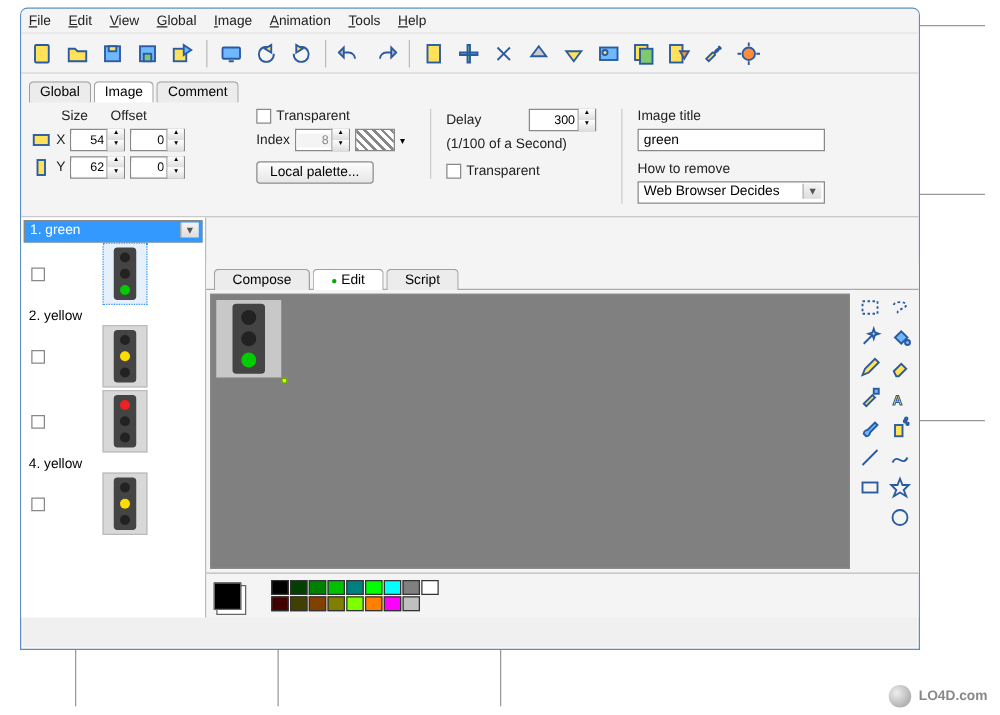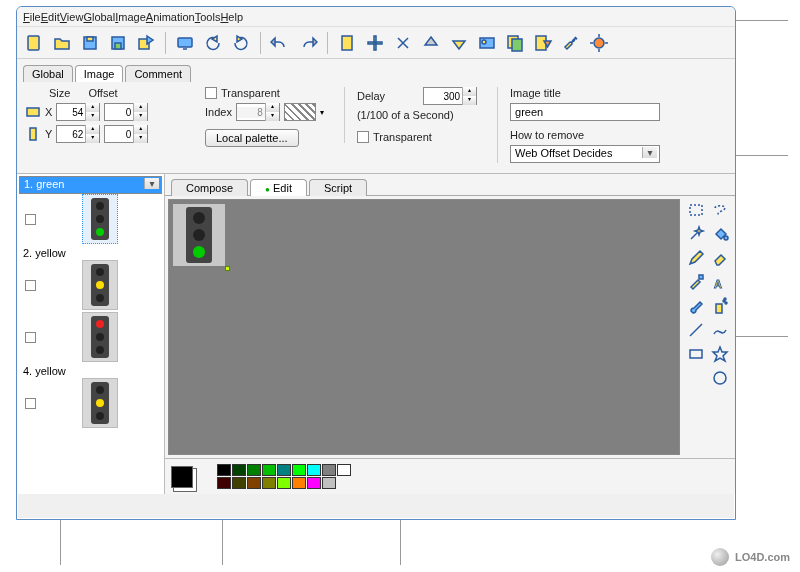--- a/index.html
+++ b/index.html
@@ -5,21 +5,21 @@
 * { box-sizing: border-box; margin: 0; padding: 0; font-family: "Segoe UI", Tahoma, sans-serif; font-size: 11px; }
 body { background: #fff; width: 800px; height: 572px; position: relative; }
 .window { position: absolute; left: 16px; top: 6px; width: 720px; height: 514px; border: 1px solid #5a8cc6; border-radius: 6px 6px 0 0; background: #f0f0f0; box-shadow: 0 0 0 1px #fff inset; overflow: hidden; }
 .titlebar { height: 28px; background: linear-gradient(#fdfdfe,#e9eef7 45%,#dde5f3 46%,#e9f0fb); display: flex; align-items: center; padding: 0 2px 0 6px; border-bottom: 1px solid #c9c9c9; }
 .titlebar-icon { width: 16px; height: 16px; background: linear-gradient(45deg,#8c6,#5a4); border-radius: 2px; margin-right: 4px; }
 .titlebar-text { flex: 1; color: #222; }
 .winbtns { display: flex; gap: 0; }
 .winbtn { width: 30px; height: 20px; border: 1px solid #7a9ac2; background: linear-gradient(#f4f7fc,#dbe5f3); border-radius: 3px; display: flex; align-items: center; justify-content: center; font-size: 10px; color: #333; margin-left: 1px; }
 .winbtn.max { width: 28px; }
 .winbtn.close { width: 44px; background: linear-gradient(#f3a0a0,#e55a50 45%,#d2342a 46%,#dc5f50); border-color: #9c2e22; color: #fff; font-weight: bold; }
-.menubar { height: 20px; background: #f4f4f4; display: flex; align-items: center; padding: 0 6px; border-bottom: 1px solid #e0e0e0; }
+.menubar { height: 20px; background: #f4f4f4; display: flex; align-items: center; padding: 0 6px; gap: 14px; border-bottom: 1px solid #e0e0e0; }
 .menu-item { color: #222; cursor: default; }
 .menu-item u { text-decoration: underline; }
 .toolbar { height: 32px; background: #f4f4f4; display: flex; align-items: center; padding: 2px 4px; gap: 2px; border-bottom: 1px solid #d0d0d0; }
 .tb-btn { width: 26px; height: 26px; display: flex; align-items: center; justify-content: center; border-radius: 3px; }
 .tb-sep { width: 1px; height: 22px; background: #bbb; margin: 0 4px; }
 .tabs { height: 22px; display: flex; align-items: flex-end; padding: 0 6px; background: #f4f4f4; }
 .tab { padding: 2px 8px; border: 1px solid #a0a0a0; border-bottom: none; background: #ececec; border-radius: 4px 4px 0 0; margin-right: 2px; position: relative; top: 1px; }
 .tab.active { background: #fff; }
 .panel { background: #f4f4f4; padding: 6px 8px 10px 8px; border-bottom: 1px solid #bbb; display: flex; gap: 20px; align-items: flex-start; }
 .panel-col { display: flex; flex-direction: column; gap: 4px; }
@@ -44,21 +44,21 @@
 .frame-label.sel { background: #3399ff; color: #fff; }
 .thumb-row { display: flex; align-items: center; }
 .thumb-row .chk2 { width: 11px; height: 11px; border: 1px solid #888; background: #fff; margin: 0 6px; }
 .traffic-thumb { width: 36px; height: 50px; background: #d8d8d8; border: 1px solid #bbb; display: flex; align-items: center; justify-content: center; margin-left: 40px; }
 .traffic-thumb.selthumb { border: 1px dotted #3399ff; background: #e6f0fb; }
 .traffic-body { width: 18px; height: 42px; background: #444; border-radius: 3px; display: flex; flex-direction: column; align-items: center; justify-content: space-around; padding: 2px 0; }
 .light { width: 8px; height: 8px; border-radius: 50%; background: #222; }
 .light.gr { background: #0c0; } .light.yl { background: #fd0; } .light.rd { background: #e22; }
 
 .editarea { flex: 1; display: flex; flex-direction: column; }
-.subtabs { height: 22px; display: flex; align-items: flex-end; padding: 0 6px; background: #f4f4f4; border-bottom: 1px solid #aaa; }
+.subtabs { height: 22px; display: flex; align-items: flex-end; padding: 0 6px; background: #f4f4f4; border-bottom: 1px solid #aaa; margin-top: 36px; }
 .subtab { padding: 2px 14px; border: 1px solid #a0a0a0; border-bottom: none; background: #ececec; border-radius: 4px 4px 0 0; margin-right: 2px; position: relative; top: 1px; }
 .subtab.active { background: #fff; }
 .canvas-row { display: flex; flex: 1; }
 .canvas { flex: 1; background: #808080; position: relative; border: 1px solid #888; margin: 3px; }
 .canvas-img { position: absolute; left: 4px; top: 4px; width: 52px; height: 62px; background: #c8c8c8; display: flex; align-items: center; justify-content: center; }
 .canvas-img .traffic-body { width: 26px; height: 56px; }
 .canvas-img .light { width: 12px; height: 12px; }
 .handle { position: absolute; width: 5px; height: 5px; background: #cf0; border: 1px solid #580; }
 .tool-col { width: 52px; padding: 3px 2px; display: flex; flex-wrap: wrap; gap: 2px; align-content: flex-start; background: #f4f4f4; }
 .tool { width: 22px; height: 22px; display: flex; align-items: center; justify-content: center; border: 1px solid transparent; border-radius: 3px; }
@@ -312,21 +312,21 @@
       <div class="row" style="margin-top:6px">
           <span class="chk"></span>
           <span class="lbl">Transparent</span>
         </div>
     </div>
 
     <div class="panel-col" style="border-left:1px solid #ccc;padding-left:12px">
       <span class="lbl">Image title</span>
       <input class="txt-input" value="green" style="">
       <span class="lbl" style="margin-top:4px">How to remove</span>
-      <div class="sel">Web Offset Decides</div>
+      <div class="sel">Web Browser Decides</div>
     </div>
   </div>
 
   <div class="workspace">
 
     <div class="framelist">
       <div class="frame-item">
         <div class="frame-label sel">1. green</div>
         <div class="thumb-row">
             <span class="chk2"></span>

